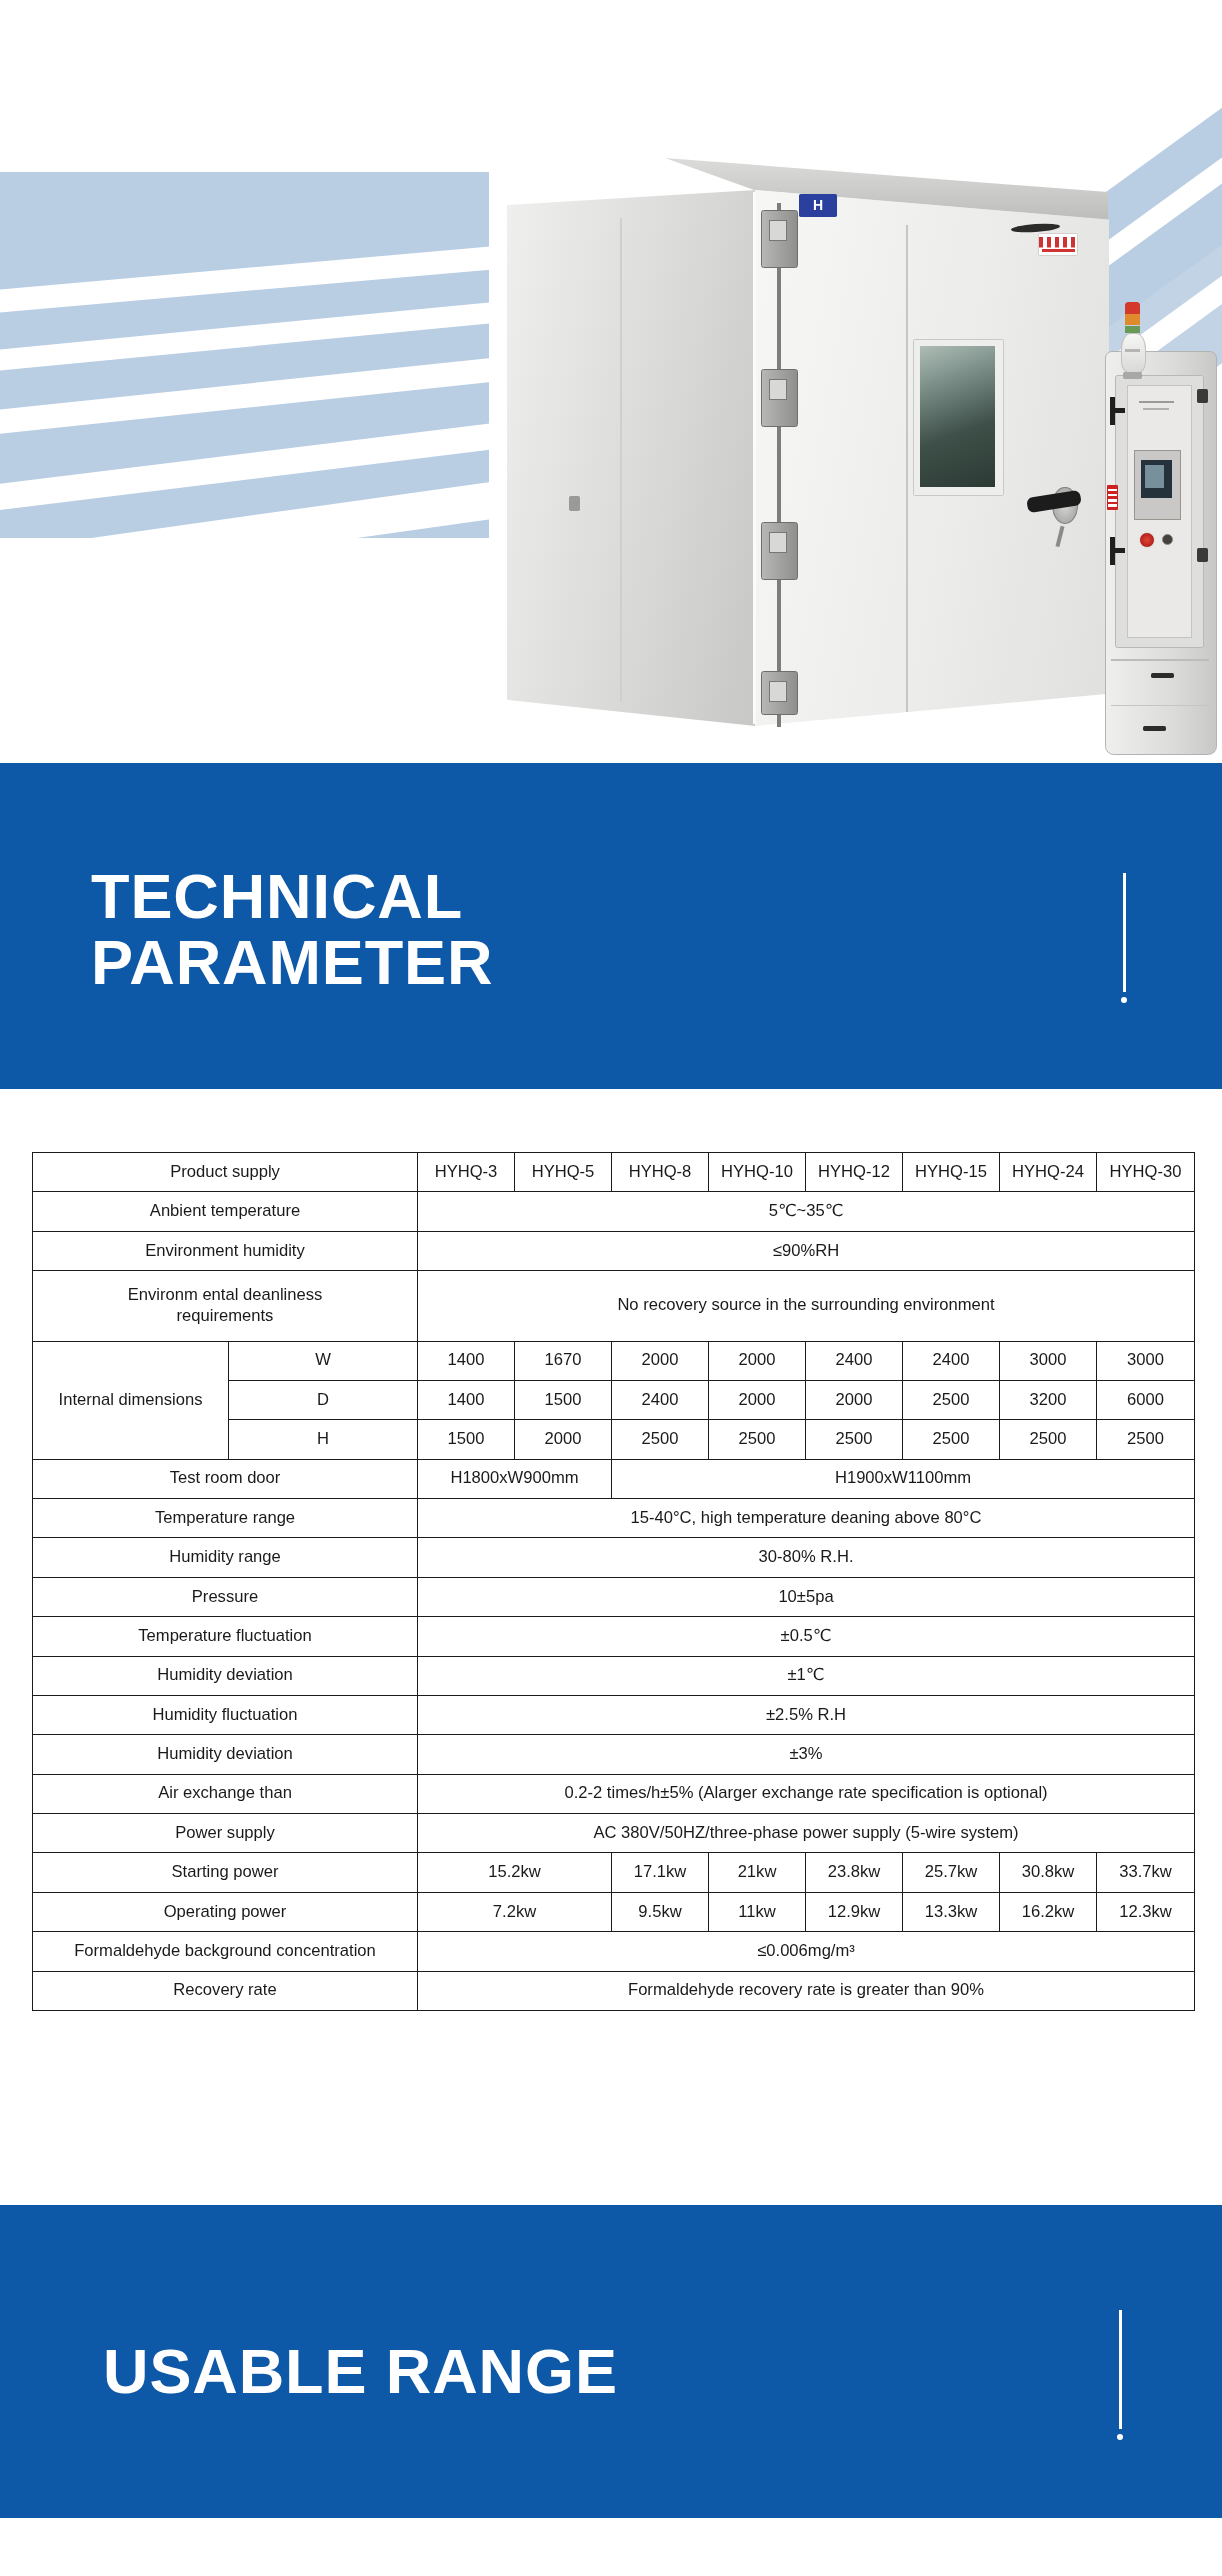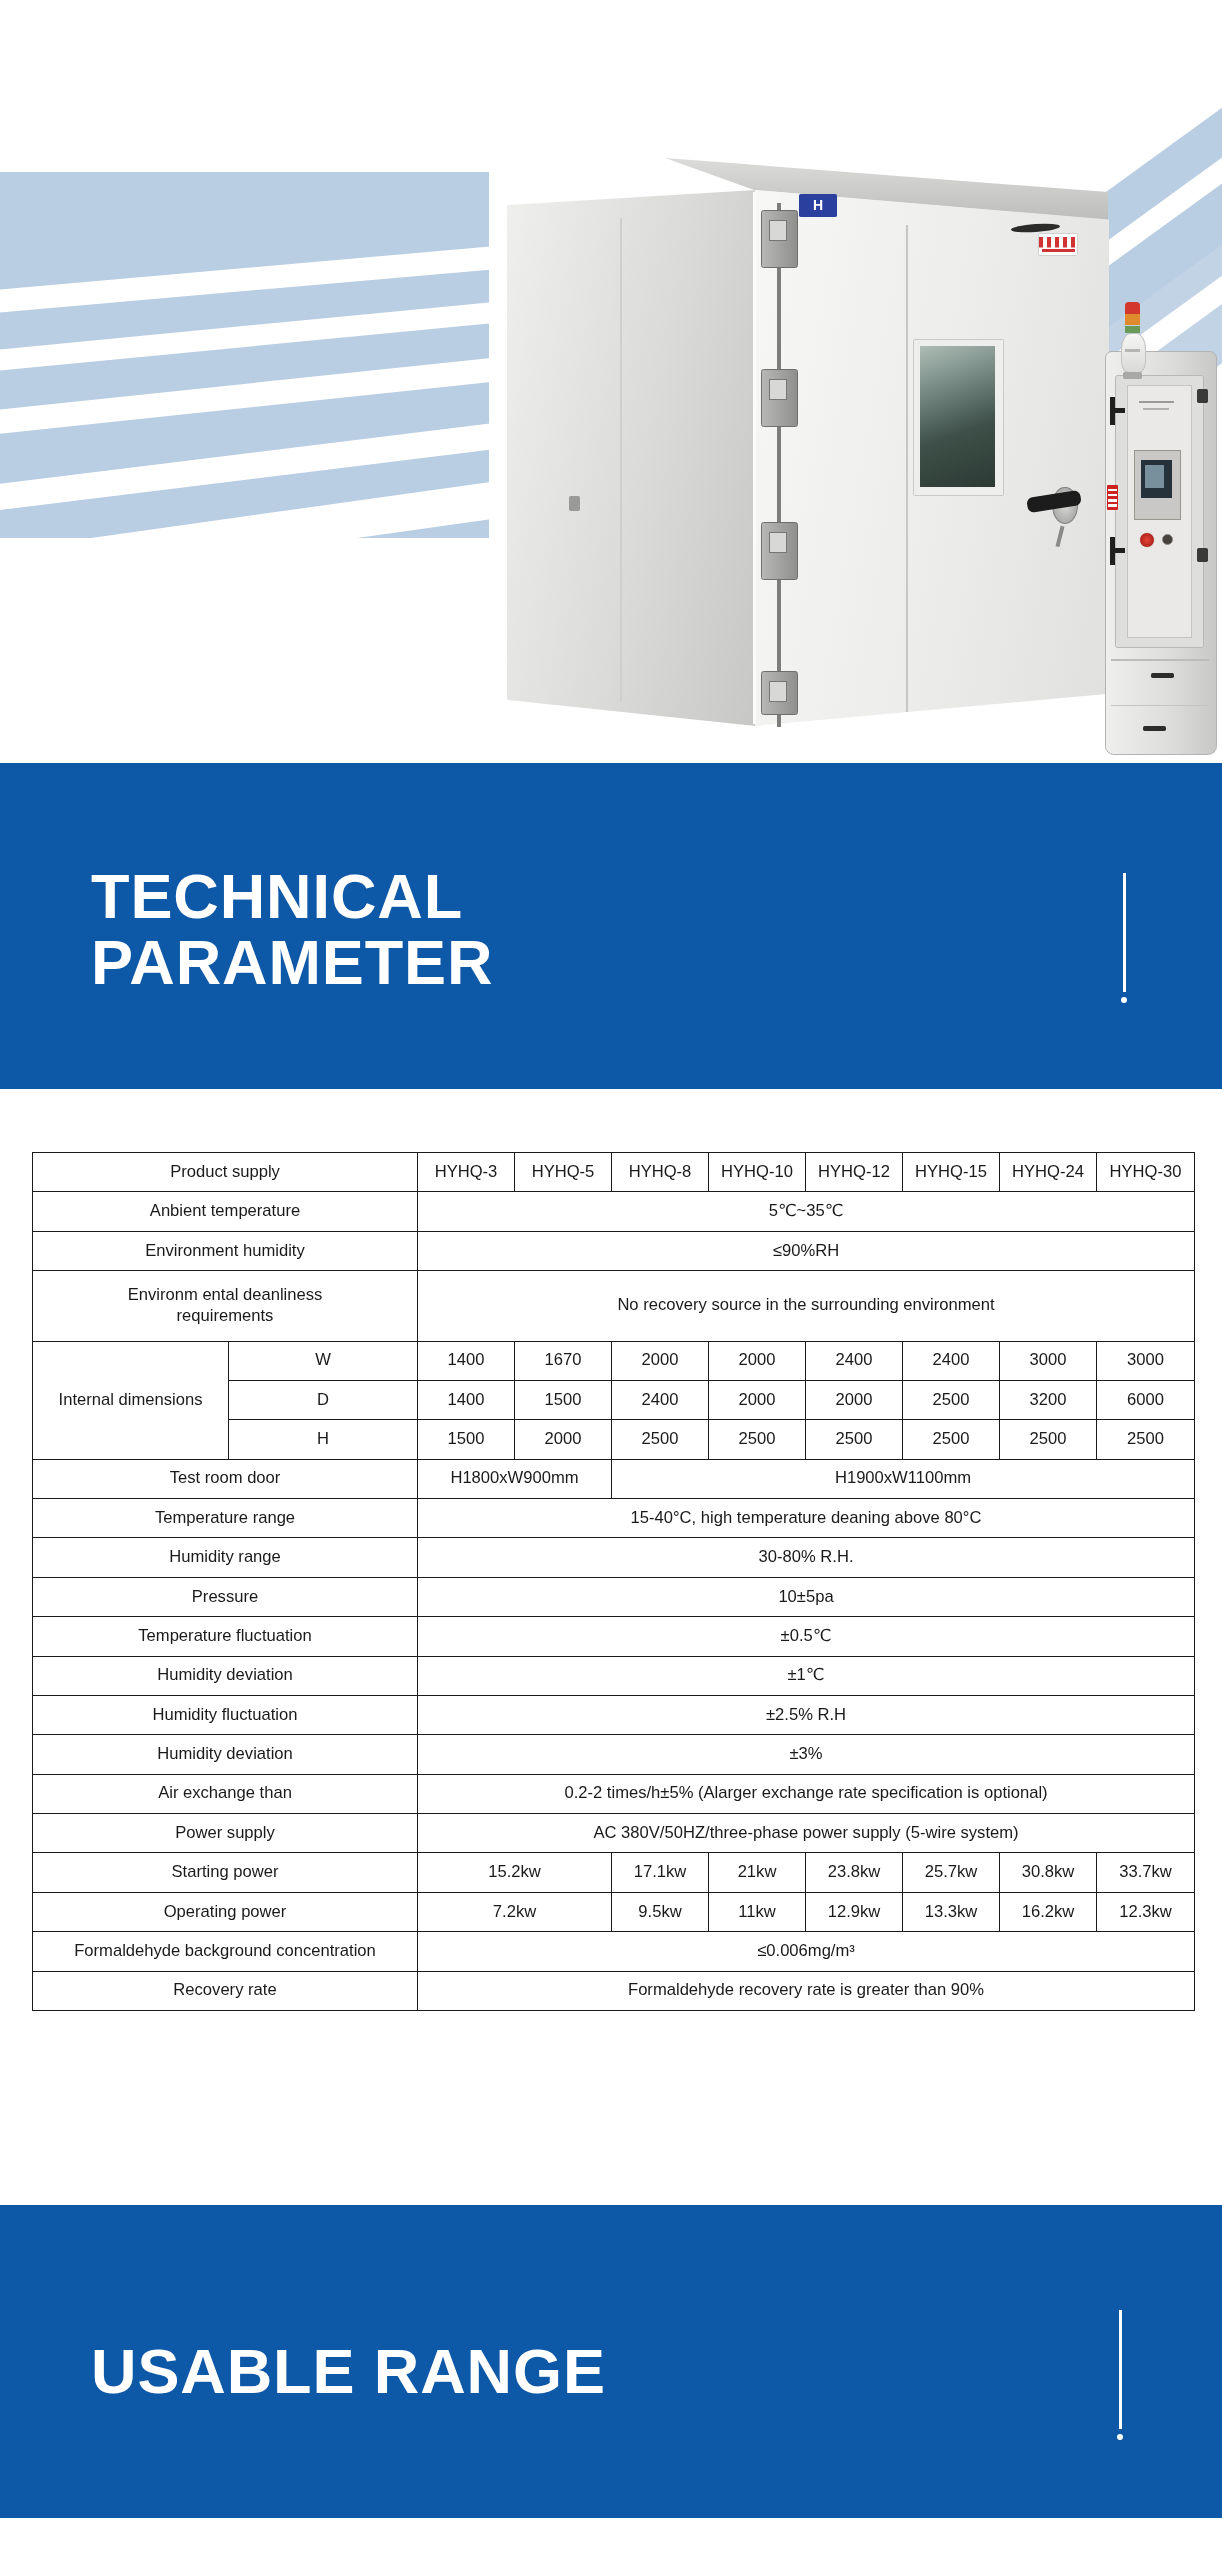--- a/index.html
+++ b/index.html
@@ -95,21 +95,21 @@
   .tw-ring{left:3.5px;top:47px;width:15.7px;height:2.6px;background:#b5b5b3;}
   .tw-base{left:1.7px;top:70px;width:19px;height:7px;background:#a8a8a6;border-radius:1.7px;}
 
   
   .banner{position:absolute;left:0;width:1222px;background:#0e58a8;overflow:hidden;}
   .banner.b1{top:763px;height:326px;}
   .banner.b2{top:2205px;height:313px;}
   .banner .title{position:absolute;left:91px;color:#ffffff;font-weight:bold;
                  font-size:63px;line-height:66px;letter-spacing:0.9px;}
   .b1 .title{top:100px;}
-  .b2 .title{top:133px;}
+  .b2 .title{top:133px;margin-left:12px;}
   .decor-line{position:absolute;width:2.6px;height:119px;background:#ffffff;}
   .b1 .decor-line{left:1123px;top:110px;}
   .b2 .decor-line{left:1119px;top:105px;}
   .decor-dot{position:absolute;width:6.1px;height:6.1px;border-radius:50%;background:#ffffff;}
   .b1 .decor-dot{left:1121px;top:234px;}
   .b2 .decor-dot{left:1117px;top:229px;}
 
   
   .spec-wrap{position:absolute;left:32px;top:1152px;width:1161px;}
   table.spec{border-collapse:collapse;table-layout:fixed;width:1161px;border:1.7px solid #1b1b1b;}

